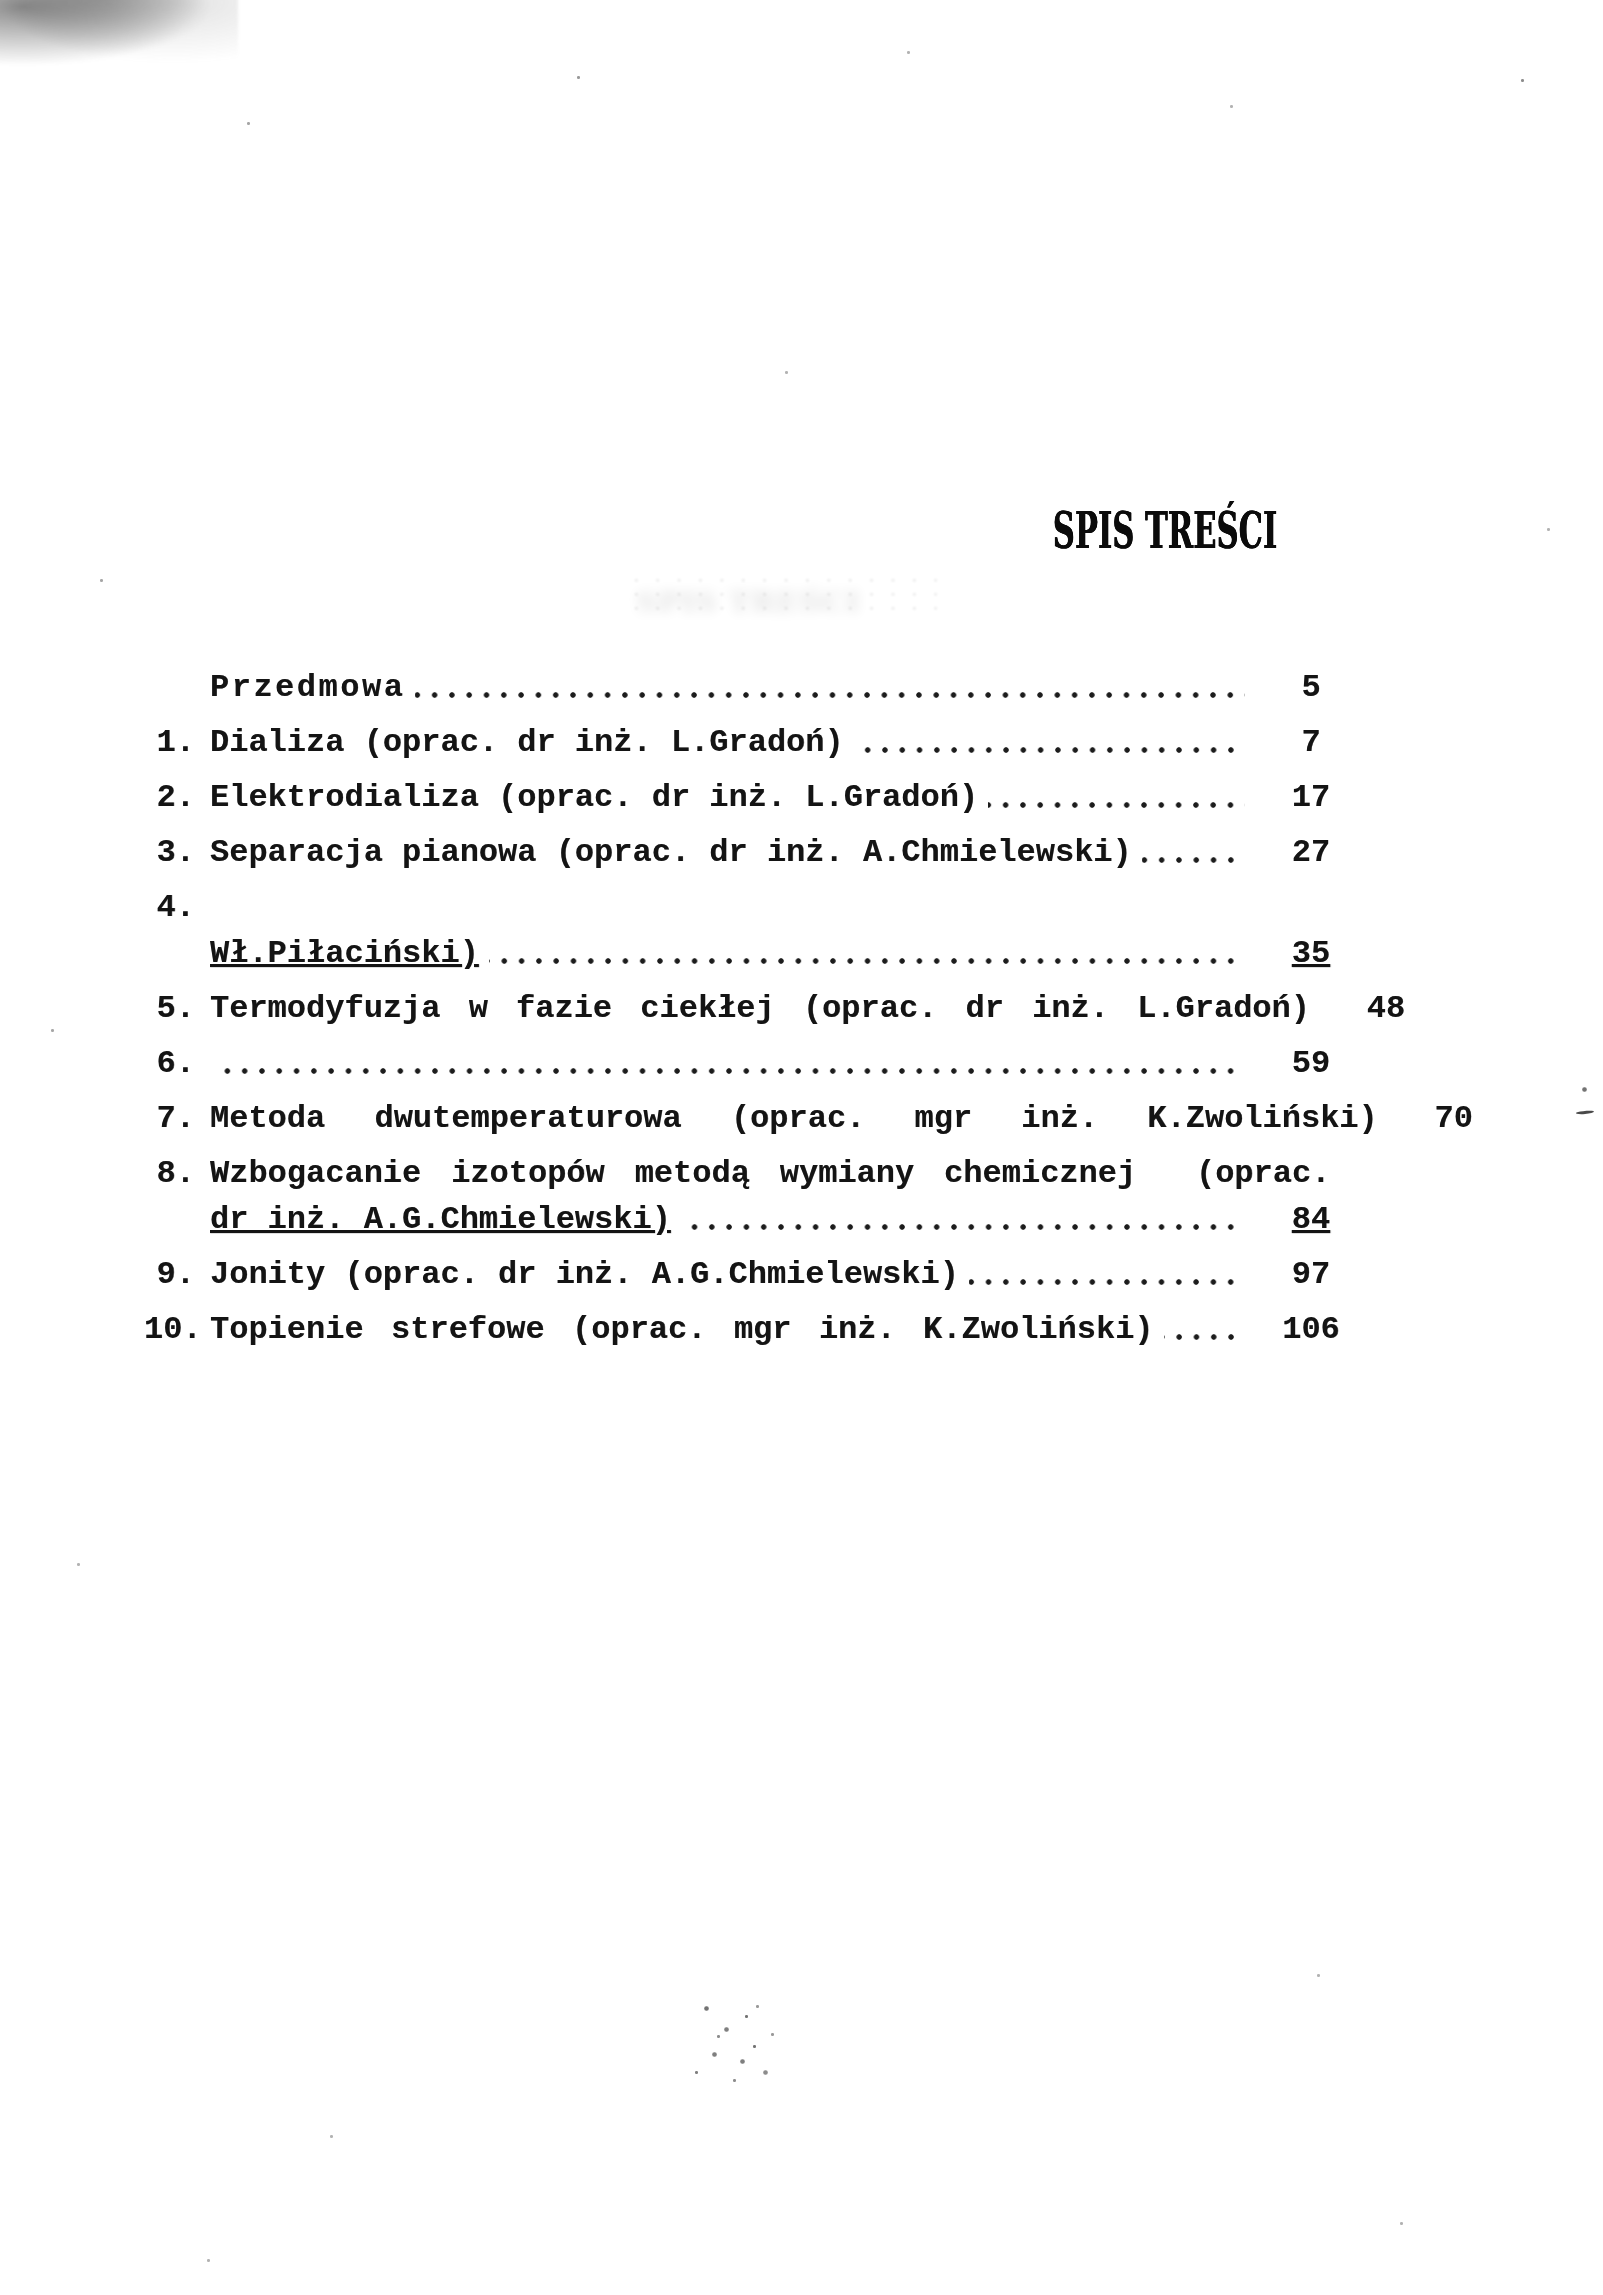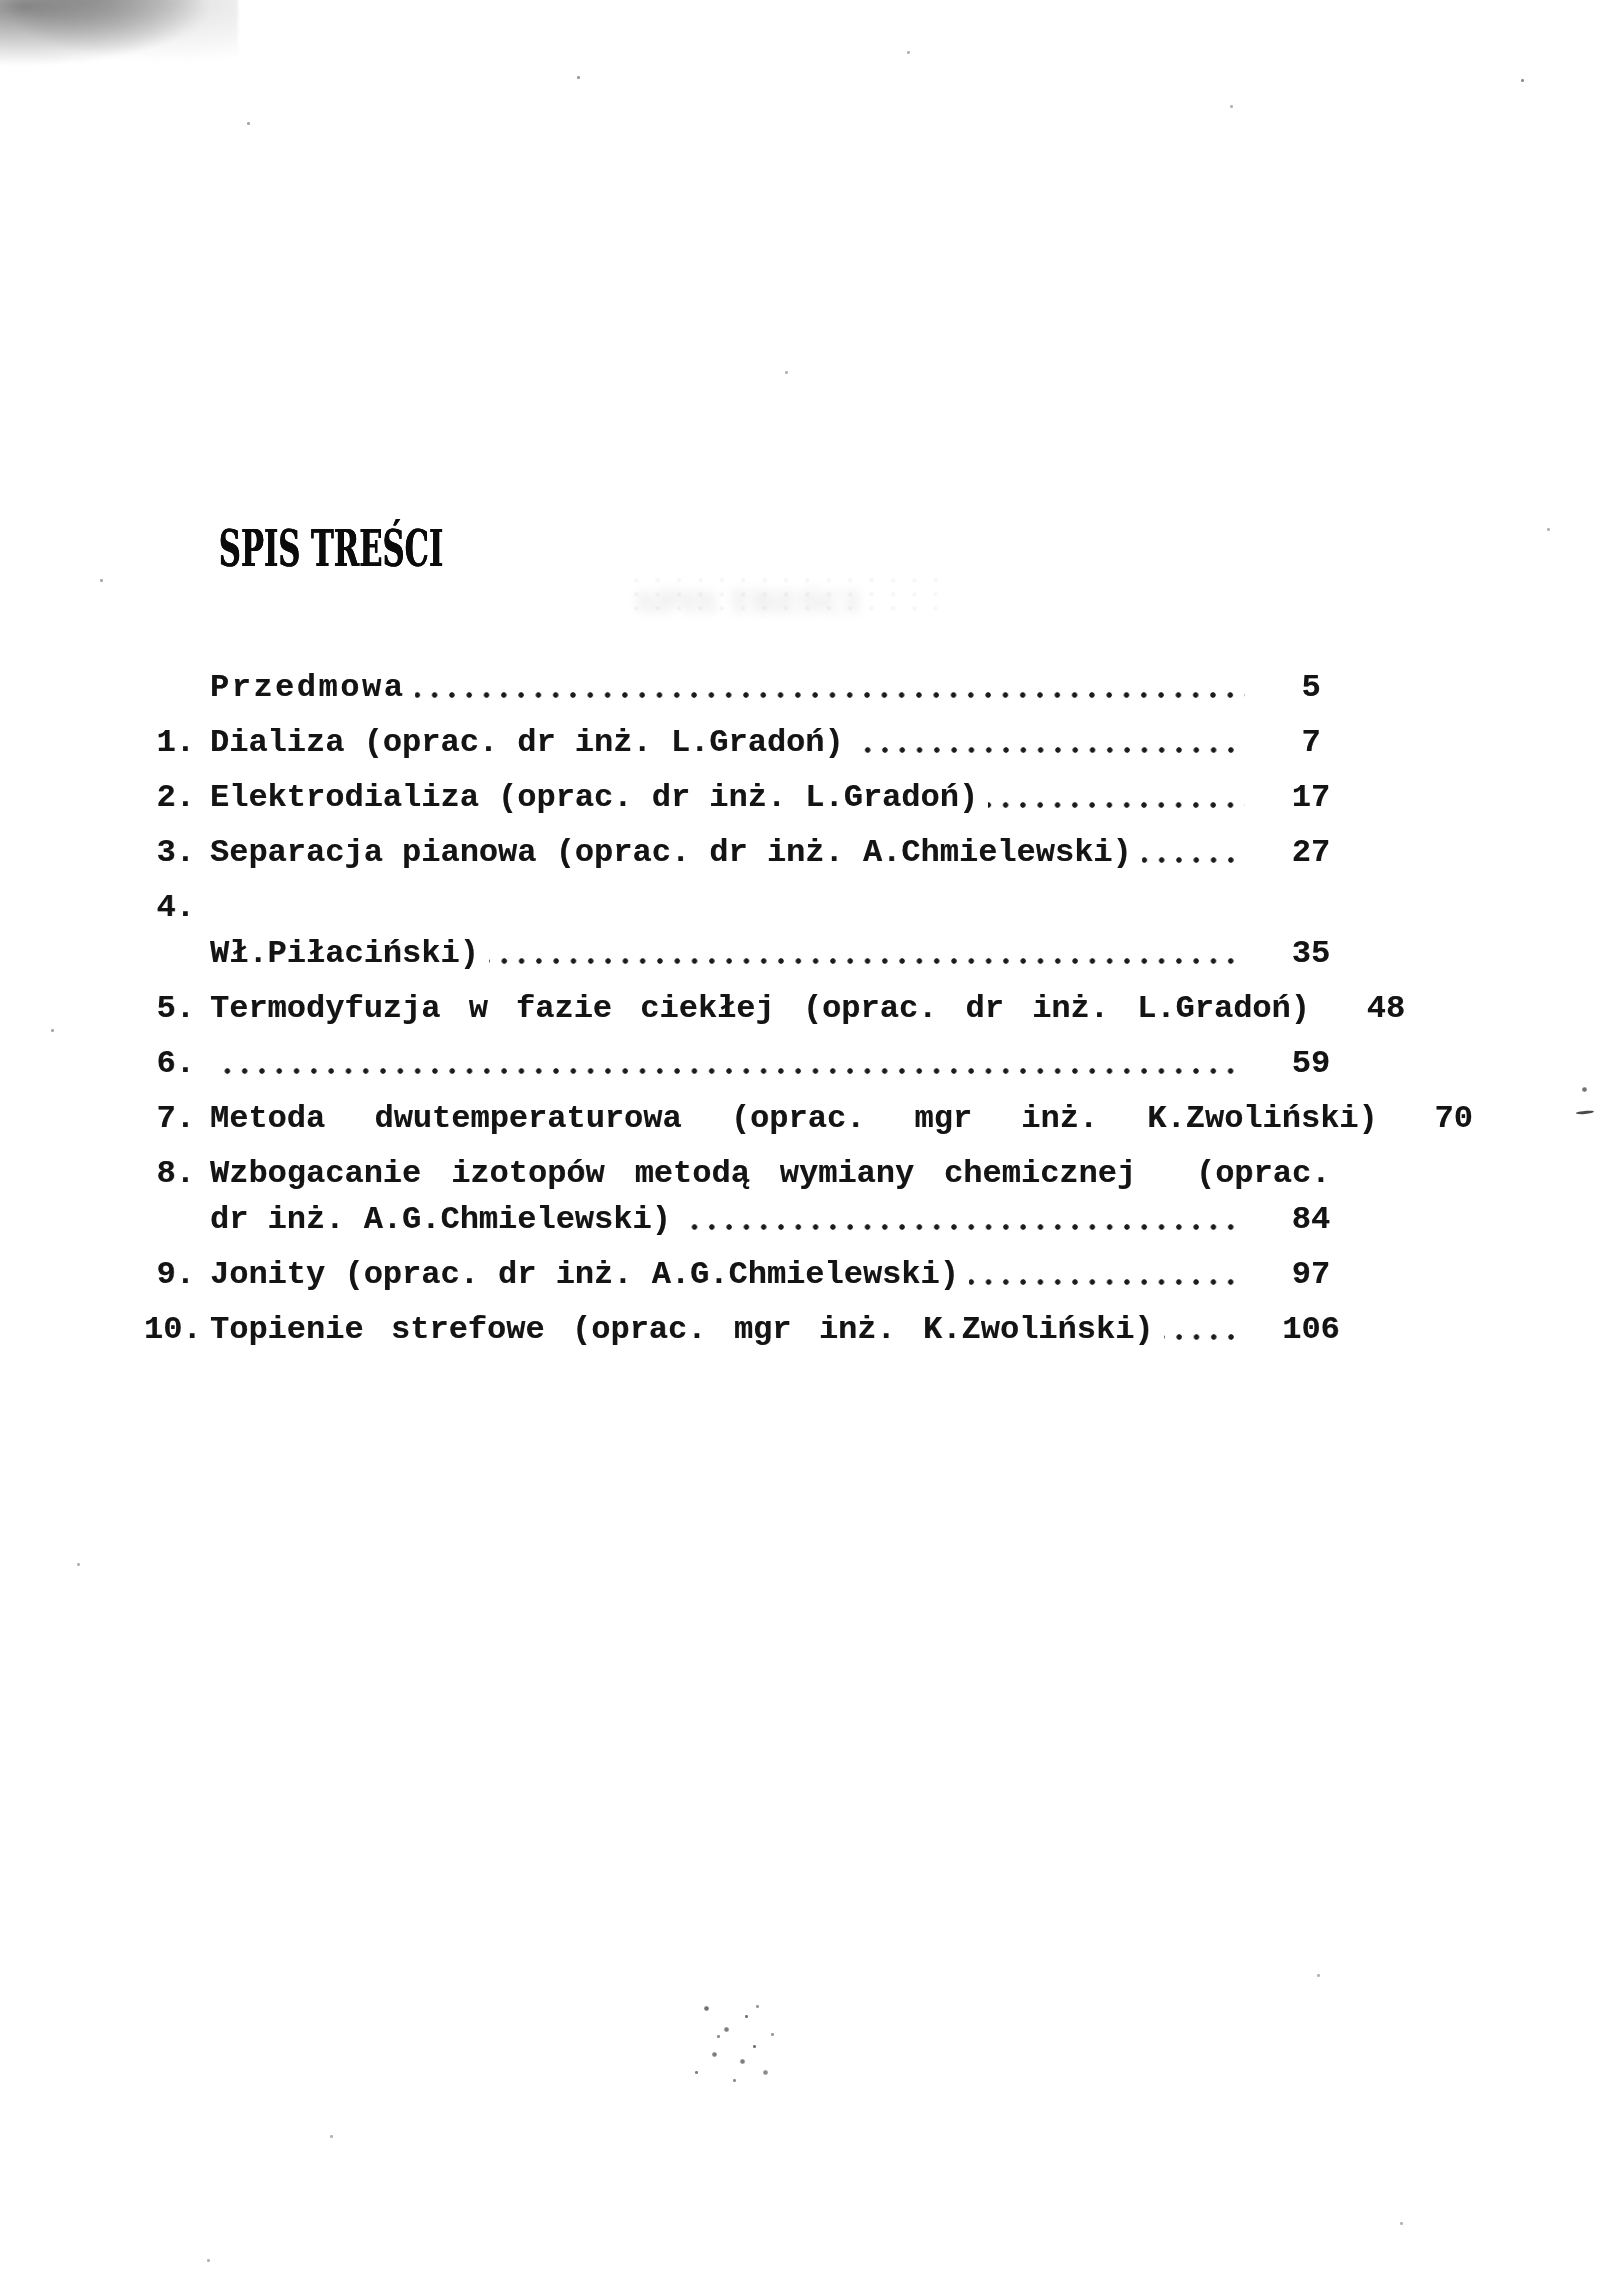--- a/index.html
+++ b/index.html
@@ -12,22 +12,21 @@
     font-family: "Liberation Mono", monospace;
     color: #141414;
   }
 
   
   .title-wrap {
     position: absolute;
     top: 503px;
     left: 144px;
     width: 1208px;
-    text-align: left;
-    margin-top: 18px;
+    text-align: right;
   }
   .title-text {
     display: inline-block;
     font-family: "DejaVu Serif", serif;
     font-weight: bold;
     font-size: 51px;
     line-height: 54px;
     color: #0b0b0b;
     transform: scaleX(0.60);
     transform-origin: 50% 50%;
@@ -53,21 +52,21 @@
     top: 672px;
     width: 1208px;
     font-size: 32px;
     line-height: 31px;
     font-weight: bold;
     text-shadow: 0.3px 0.3px 0 rgba(0,0,0,0.45);
   }
   .entry { margin-bottom: 24px; }
   .entry:last-child { margin-bottom: 16px; }
   .row { display: flex; align-items: flex-end; }
-  .row + .row { margin-top: 15px; }
+  .row + .row { margin-top: 15px; text-decoration: underline; }
   .num {
     flex: none;
     width: 51px;
     padding-right: 15px;
     text-align: right;
     white-space: pre;
   }
   .txt { white-space: pre; }
   .leader {
     flex: 1 1 auto;

